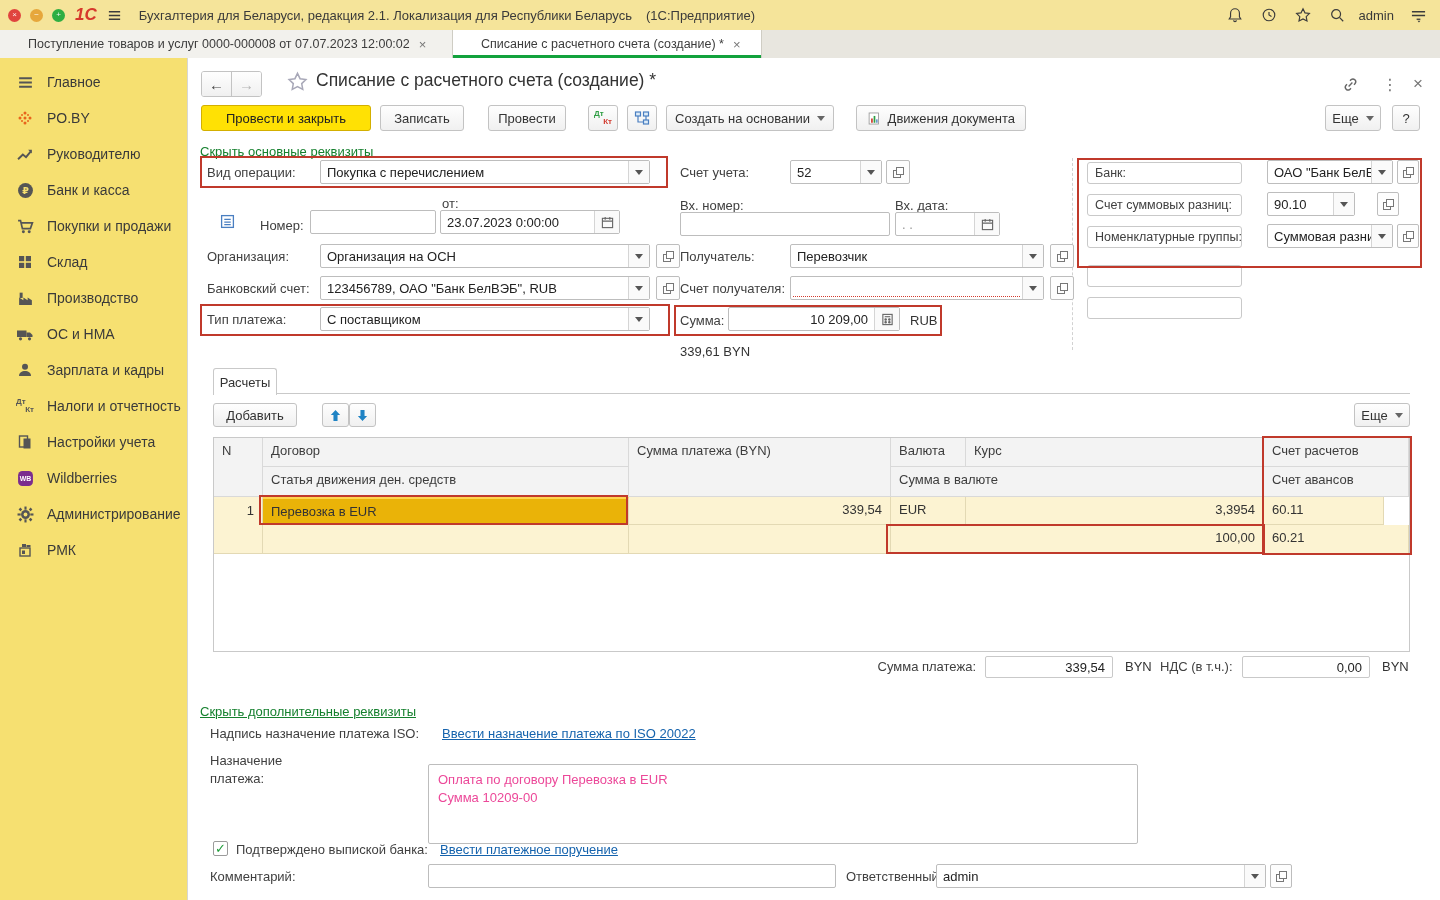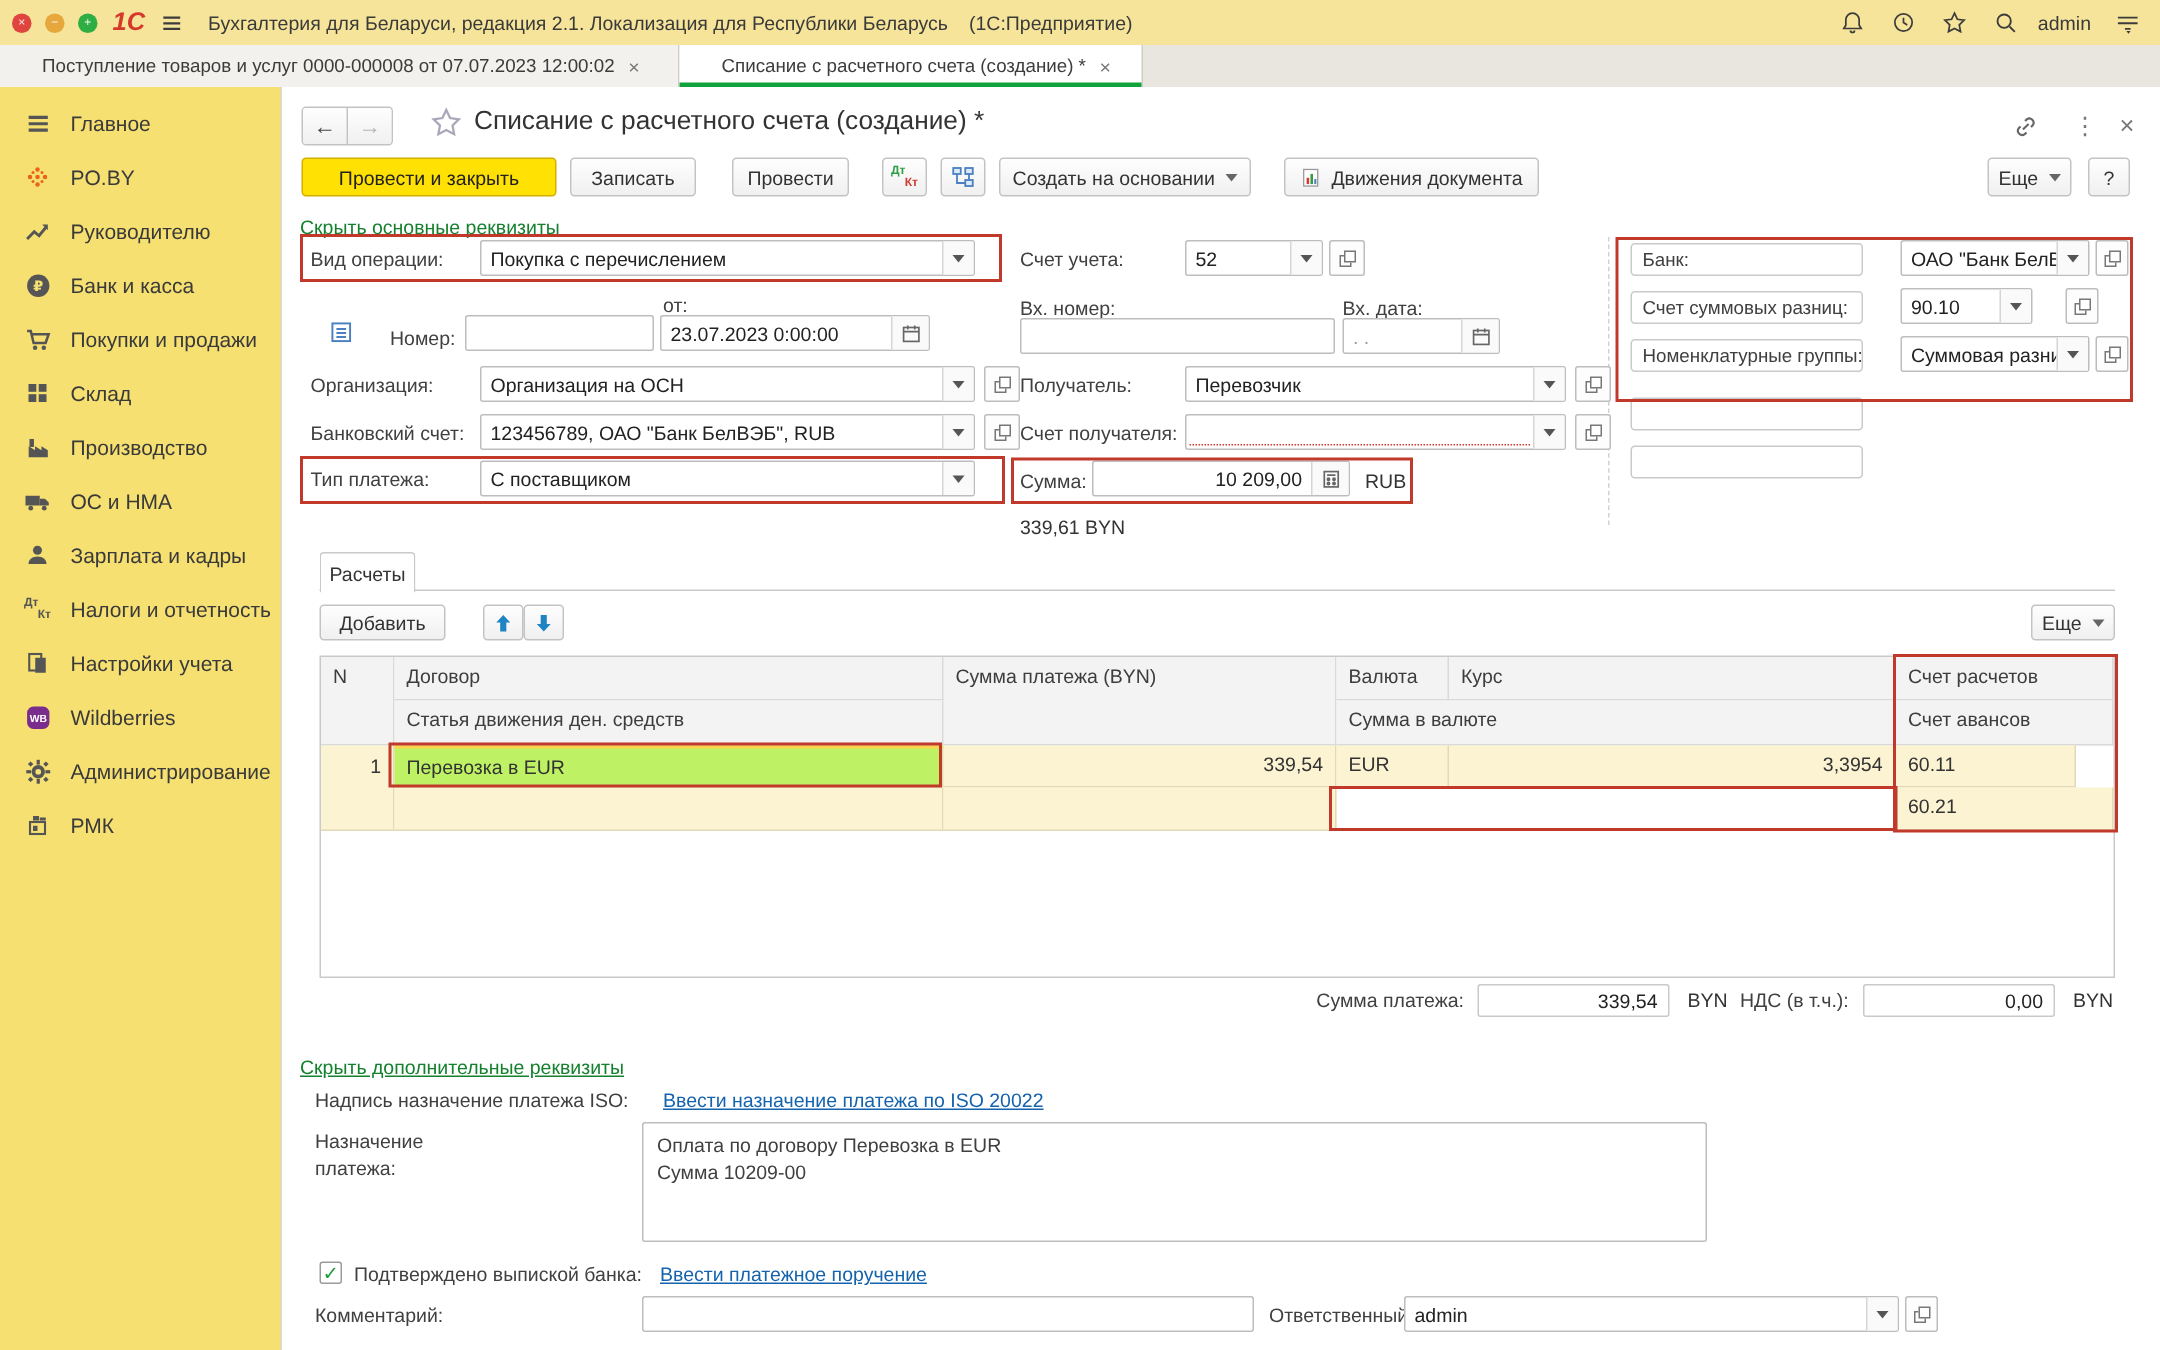--- a/index.html
+++ b/index.html
@@ -43,23 +43,23 @@
   .labelbox{position:absolute;height:22px;border:1px solid #c9c9c9;border-radius:3px;font-size:12.5px;color:#404040;padding:3px 7px;box-sizing:border-box;white-space:nowrap;overflow:hidden;background:#fff0;}
   .glink{position:absolute;font-size:13px;color:#15802e;text-decoration:underline;white-space:nowrap;}
   .blink{position:absolute;font-size:13px;color:#1563ad;text-decoration:underline;white-space:nowrap;}
   .ptext{position:absolute;font-size:13px;color:#333;white-space:nowrap;}
   
   .tblbox{position:absolute;left:25px;top:379px;width:1197px;height:215px;border:1px solid #c9c9c9;box-sizing:border-box;}
   .tc{position:absolute;box-sizing:border-box;font-size:13px;color:#333;padding:5px 8px;white-space:nowrap;overflow:hidden;}
   .tc.th{background:#f3f3f3;color:#3d3d3d;border-right:1px solid #d9d9d9;border-bottom:1px solid #d9d9d9;}
   .tc.td{background:#fcf3d2;border-right:1px solid #e3d9b4;border-bottom:1px solid #e3d9b4;}
   .tc.right{text-align:right;}
-  .tc.active{background:#bef264;border-top:2px solid #ffd34d;}
+  .tc.active{background:#eab308;border-top:2px solid #ffd34d;}
   .rofield{position:absolute;height:22px;border:1px solid #c9c9c9;border-radius:2px;background:#fff;font-size:13px;color:#222;text-align:right;padding:2.5px 7px;box-sizing:border-box;}
-  .purpose{position:absolute;border:1px solid #bdbdbd;border-radius:2px;background:#fff;font-size:13px;color:#404040;padding:6px 9px;box-sizing:border-box;white-space:pre-line;line-height:1.35;}
+  .purpose{position:absolute;border:1px solid #bdbdbd;border-radius:2px;background:#fff;font-size:13px;color:#ec4899;padding:6px 9px;box-sizing:border-box;white-space:pre-line;line-height:1.35;margin-top:16px;}
   .chk{position:absolute;width:15px;height:15px;border:1px solid #9b9b9b;border-radius:2px;background:#fff;display:flex;align-items:center;justify-content:center;color:#1f9d3a;font-size:13px;font-weight:bold;box-sizing:border-box;}
   .navgrp{position:absolute;left:13px;top:13px;display:flex;border:1px solid #c3c3c3;border-radius:3px;overflow:hidden;}
   .navbtn{width:29px;height:24px;display:flex;align-items:center;justify-content:center;background:linear-gradient(#fefefe,#f0f0f0);font-size:15px;}
   .navbtn+.navbtn{border-left:1px solid #c3c3c3;}
   .doctitle{position:absolute;left:128px;top:12px;font-size:17.5px;color:#333;white-space:nowrap;}
   .winico{position:absolute;top:16px;width:20px;height:20px;display:flex;align-items:center;justify-content:center;color:#666;}
   .dashdiv{position:absolute;border-left:1px dashed #d2d2d2;width:0;}
   
   .ann{position:absolute;border:2px solid #c0392b;pointer-events:none;box-sizing:border-box;}
   .dtkt-mini{position:relative;width:18px;height:18px;font-size:8px;font-weight:bold;line-height:1;}
@@ -542,20 +542,21 @@
       <div class="tc th" style="left:1050px;top:29px;width:145px;height:30px;">Счет авансов</div>
 
       <div class="tc td right" style="left:0;top:59px;width:49px;height:57px;padding-top:6px;">1</div>
       <div class="tc td active" style="left:49px;top:59px;width:366px;height:28px;">Перевозка в EUR</div>
       <div class="tc td right" style="left:415px;top:59px;width:262px;height:28px;">339,54</div>
       <div class="tc td" style="left:677px;top:59px;width:75px;height:28px;">EUR</div>
       <div class="tc td right" style="left:752px;top:59px;width:298px;height:28px;">3,3954</div>
       <div class="tc td" style="left:1050px;top:59px;width:120px;height:28px;">60.11</div>
       <div class="tc td" style="left:49px;top:87px;width:366px;height:29px;"></div>
       <div class="tc td" style="left:415px;top:87px;width:262px;height:29px;"></div>
+      <div class="tc td right" style="left:677px;top:87px;width:373px;height:29px;">100,00</div>
       <div class="tc td" style="left:1050px;top:87px;width:145px;height:29px;">60.21</div>
     </div>
 
     <div class="lbl" style="left:648px;top:601px;width:140px;text-align:right;">Сумма платежа:</div>
     <div class="rofield" style="left:797px;top:598px;width:128px;">339,54</div>
     <div class="ptext" style="left:937px;top:601px;">BYN</div>
     <div class="lbl" style="left:972px;top:601px;">НДС (в т.ч.):</div>
     <div class="rofield" style="left:1054px;top:598px;width:128px;">0,00</div>
     <div class="ptext" style="left:1194px;top:601px;">BYN</div>
 

